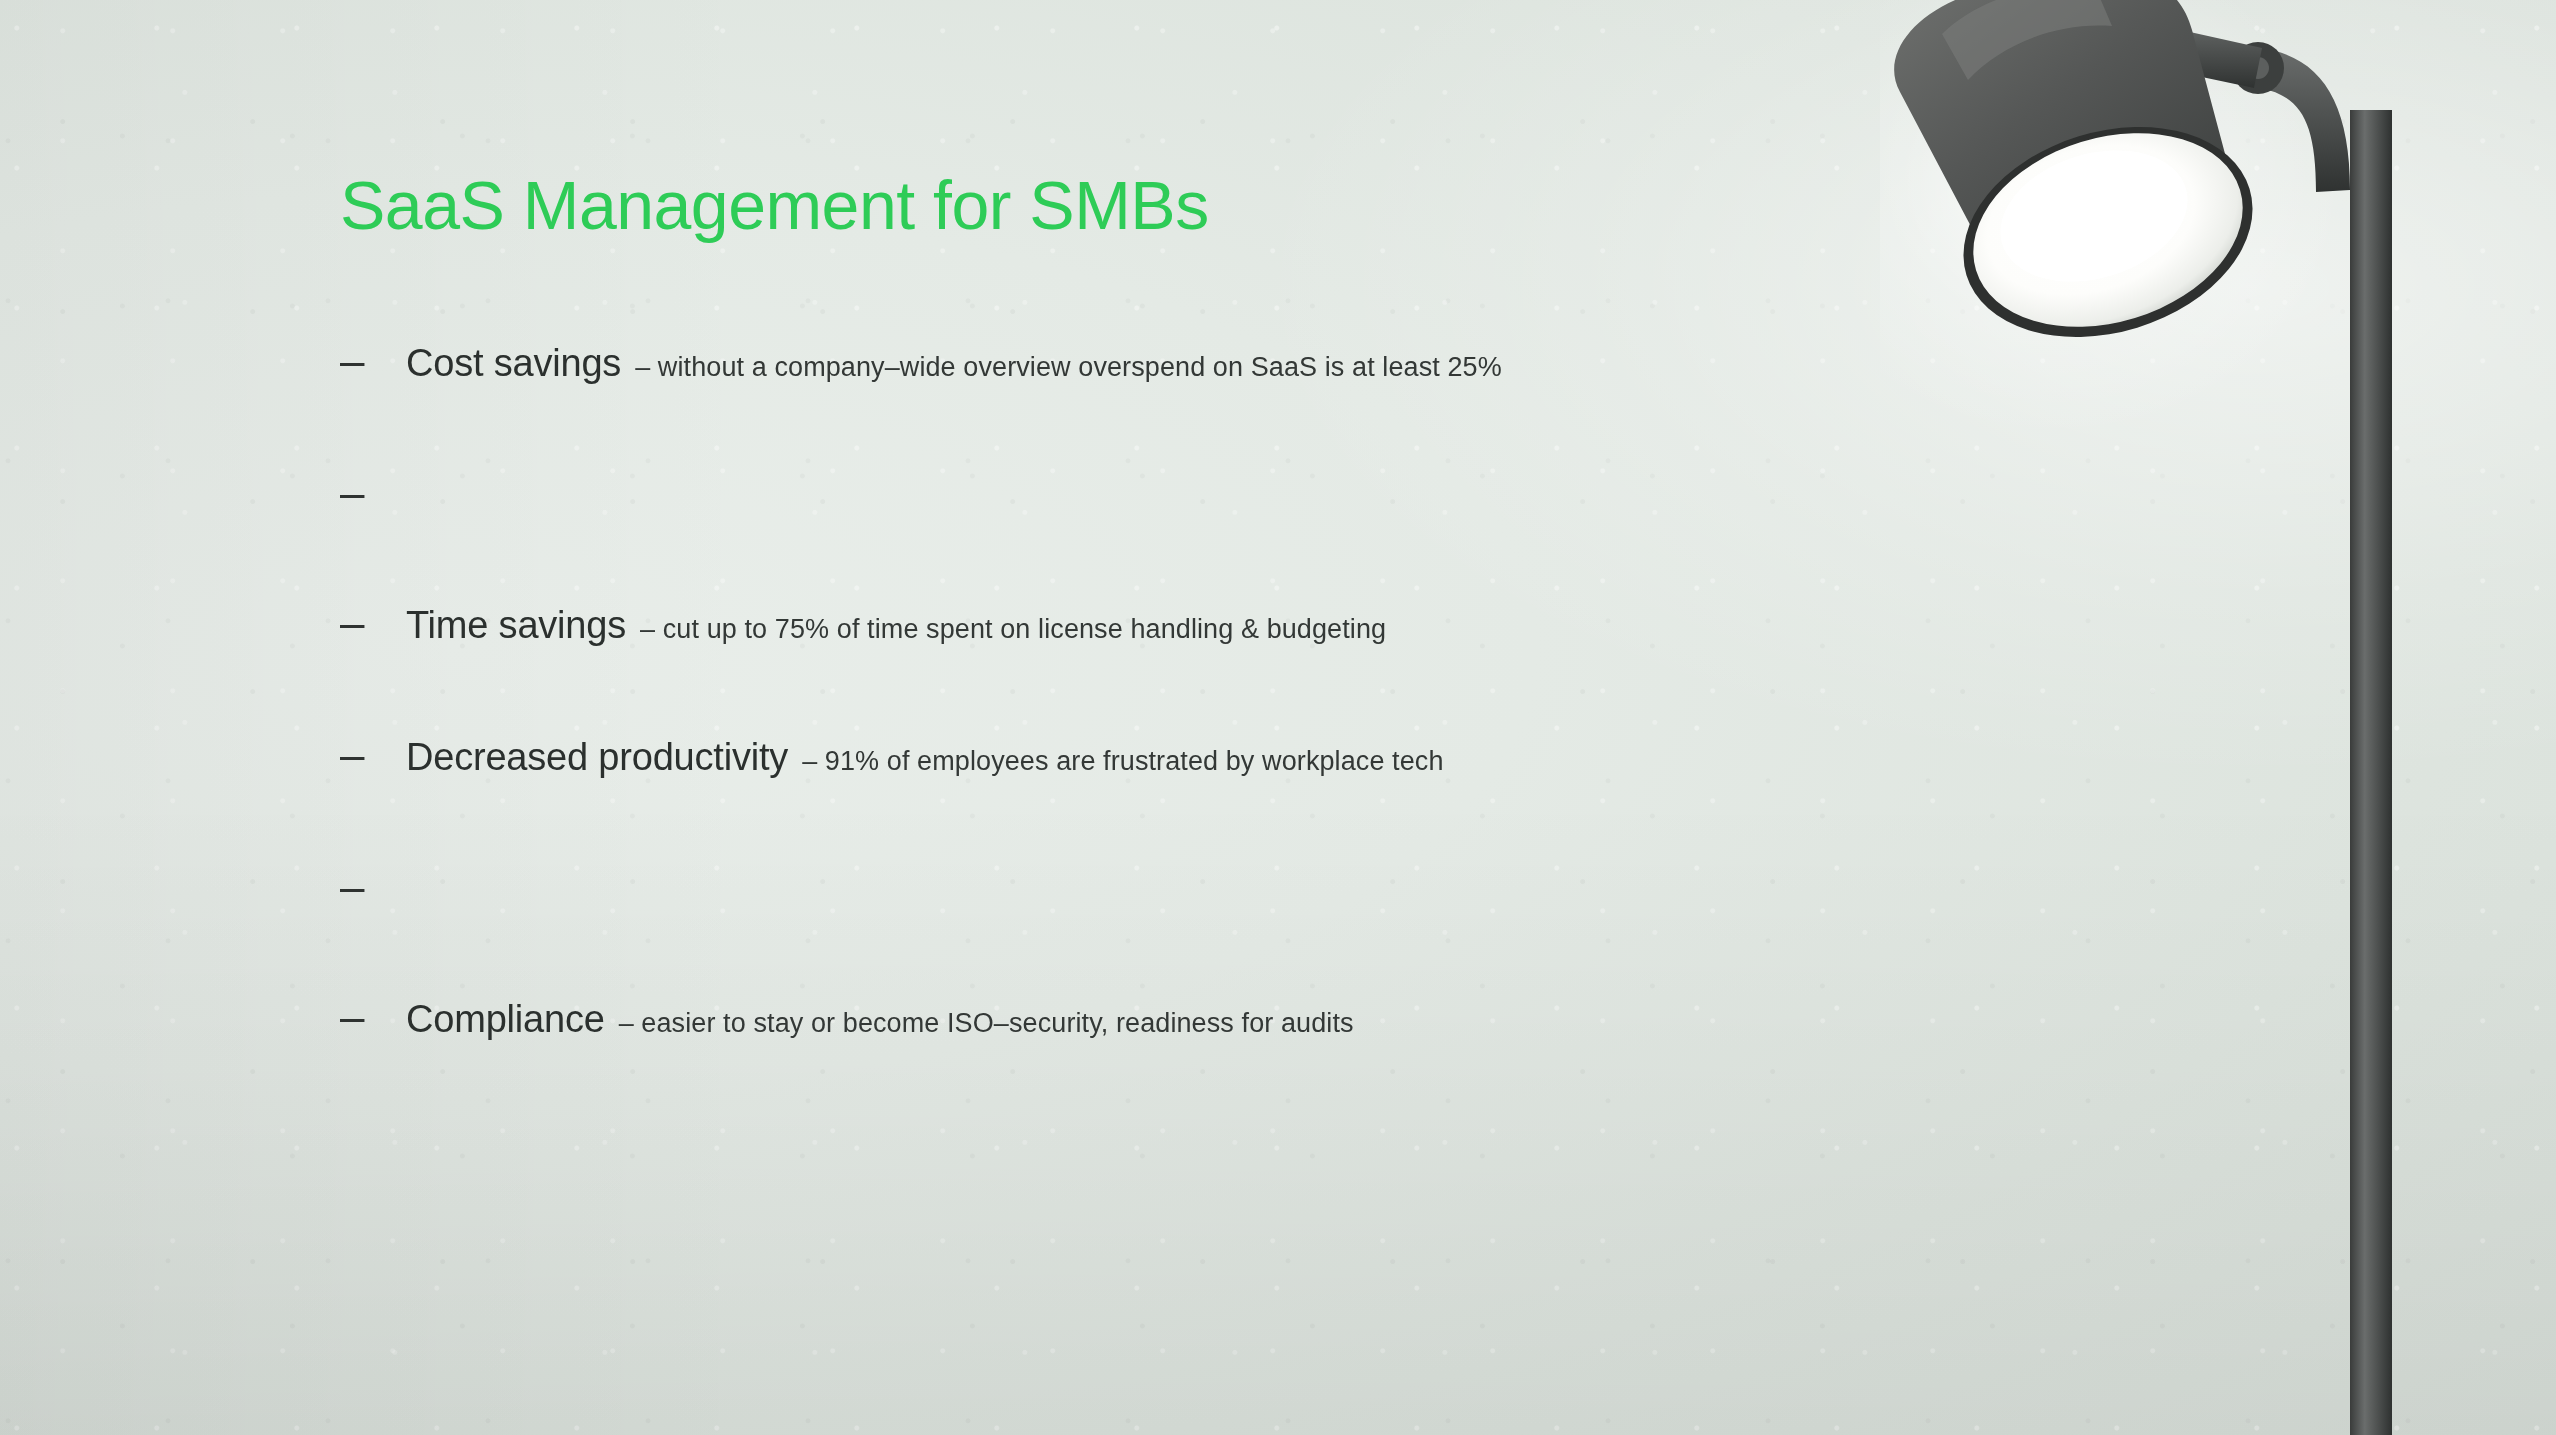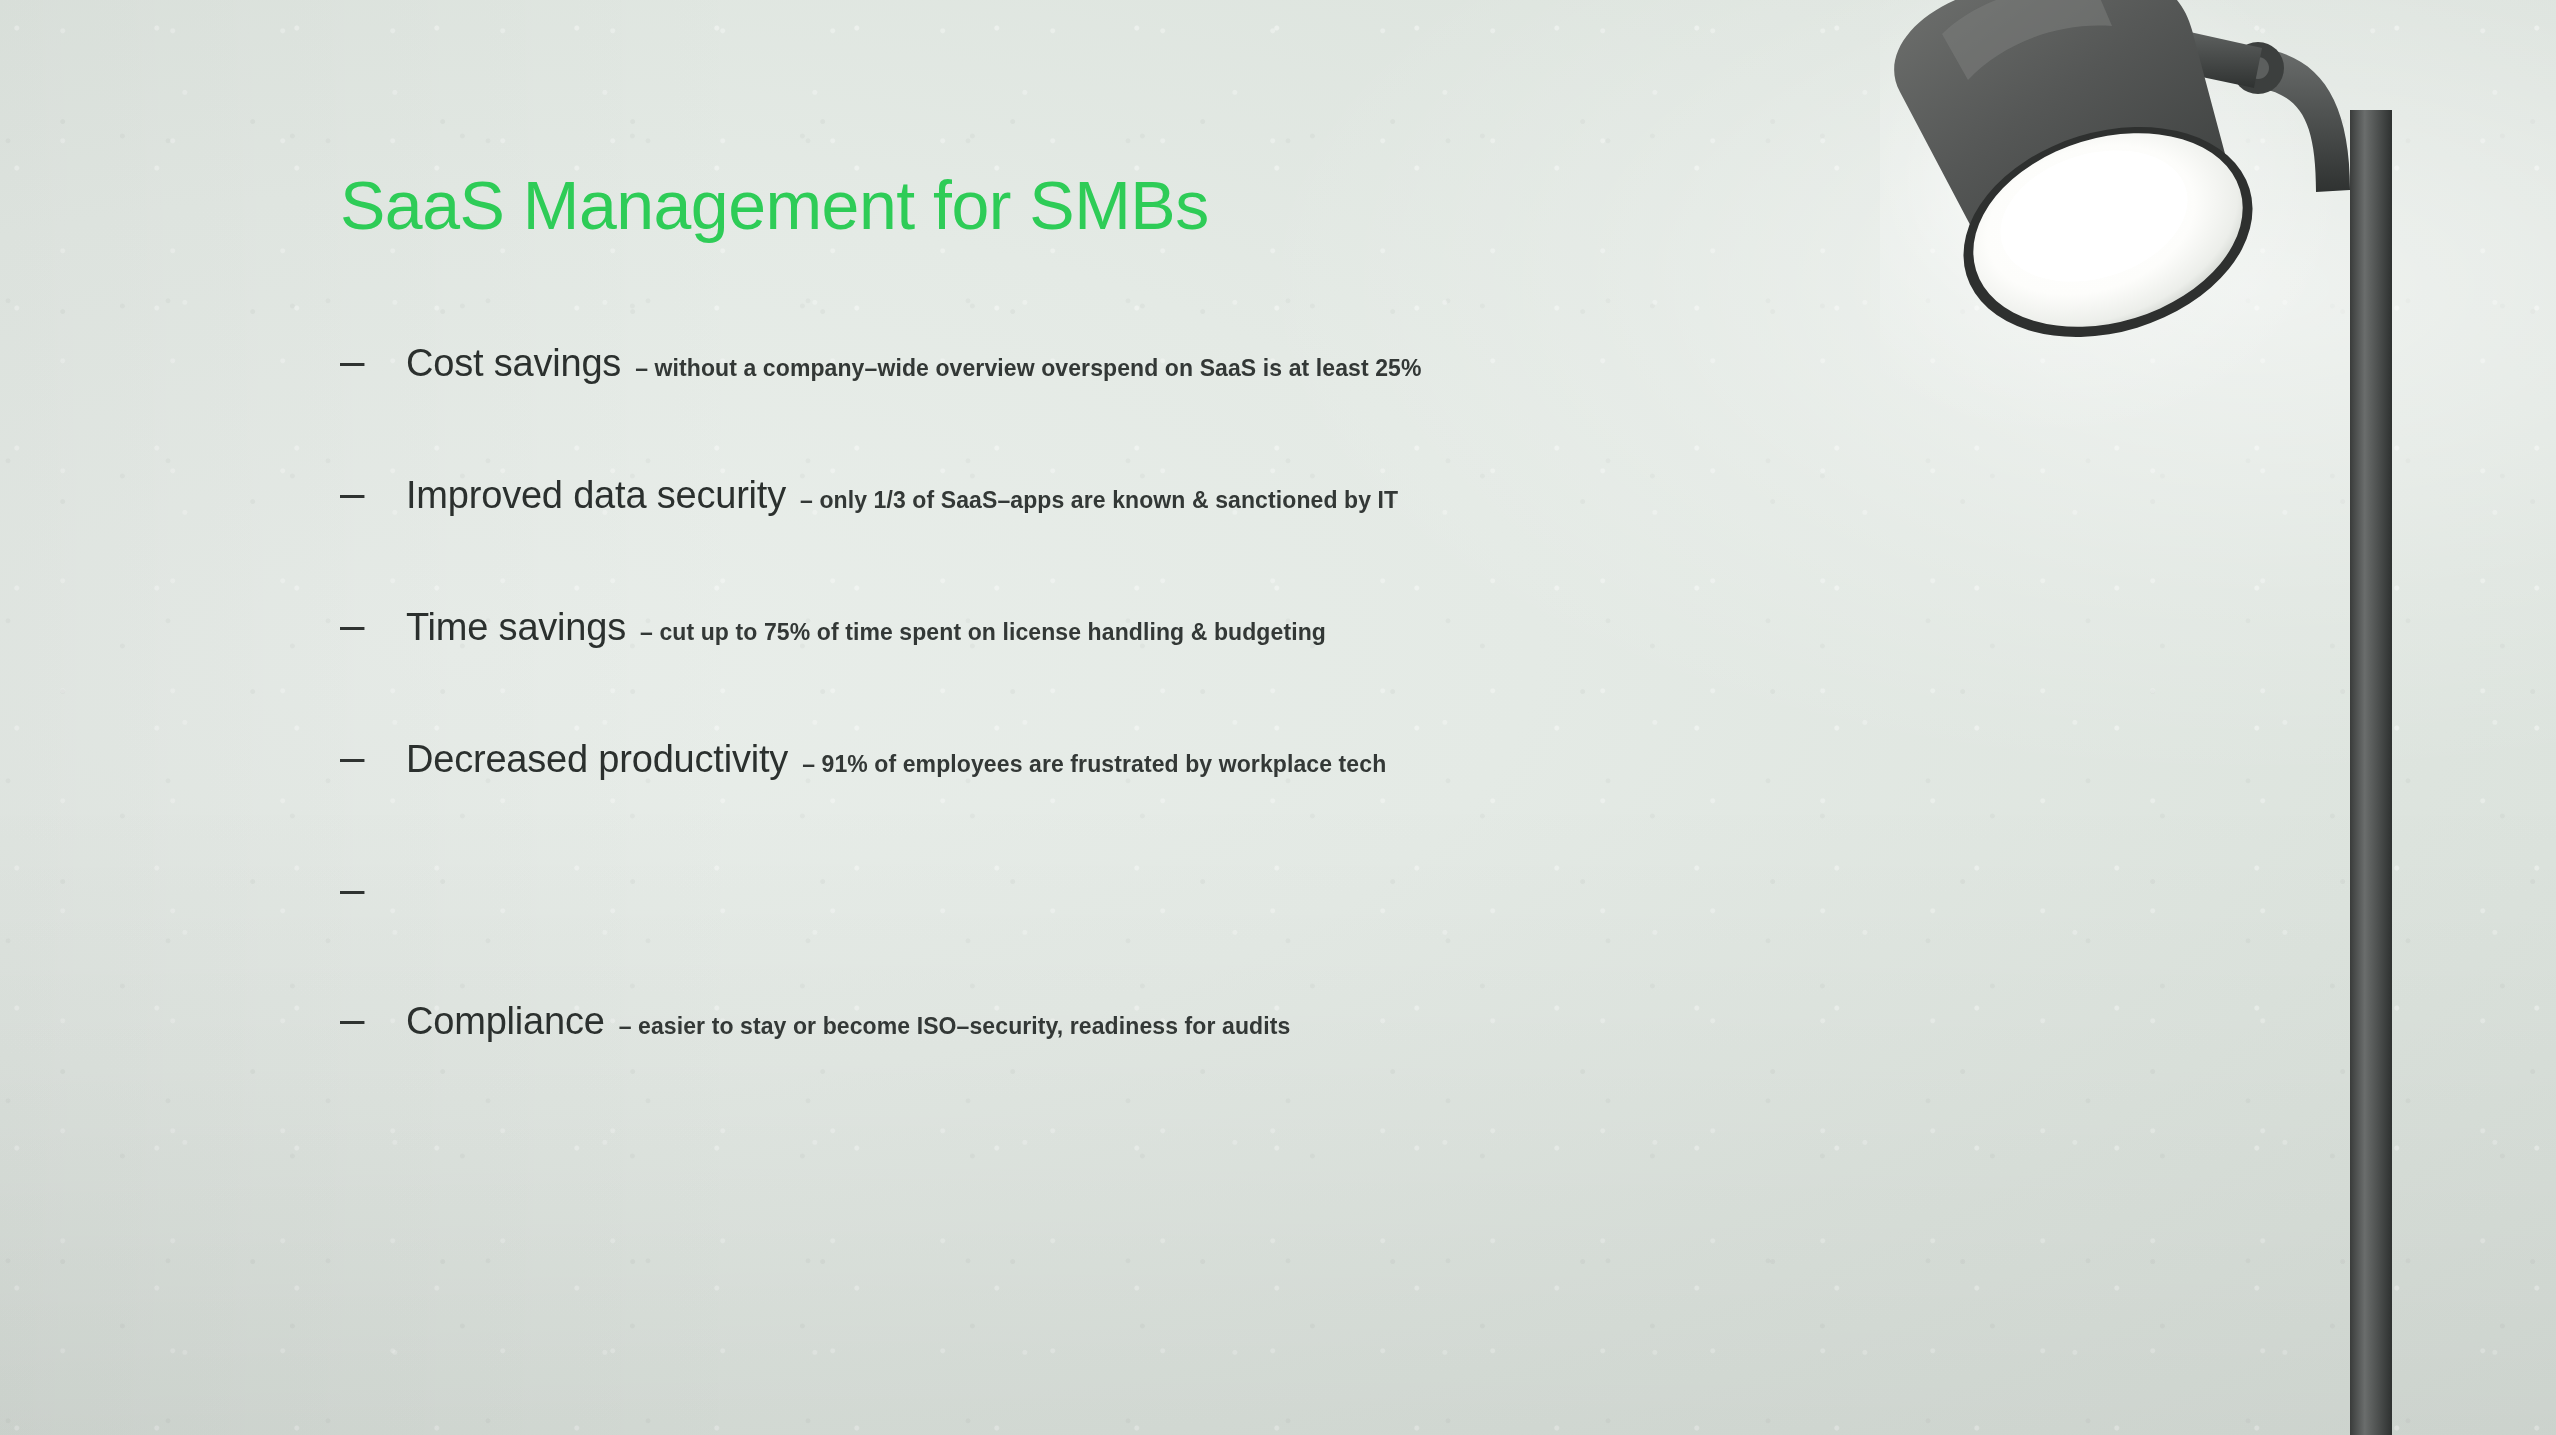--- a/index.html
+++ b/index.html
@@ -88,22 +88,22 @@
     display: block;
   }
   .bullet-main {
     color: #2b302e;
     font-size: 38px;
     font-weight: 300;
     letter-spacing: -0.2px;
   }
   .bullet-sub {
     color: #333836;
-    font-size: 23px;
-    font-weight: 700;
+    font-size: 27px;
+    font-weight: 400;
     letter-spacing: 0.1px;
     margin-left: 14px;
     text-align: right;
   }
 
   
   .lamp {
     position: absolute;
     left: 1880px;
     top: -40px;
@@ -185,23 +185,20 @@
 
     <ul class="bullets">
       <li class="bullet">
         <span class="dash">–</span>
         <span class="bullet-text">
           <span class="bullet-main">Cost savings</span><span class="bullet-sub">– without a company–wide overview overspend on SaaS is at least 25%</span>
         </span>
       </li>
       <li class="bullet">
         <span class="dash">–</span>
-        <span class="bullet-text">
-          <span class="bullet-main">Improved data security</span><span class="bullet-sub">– only 1/3 of SaaS–apps are known &amp; sanctioned by IT</span>
-        </span>
       </li>
       <li class="bullet">
         <span class="dash">–</span>
         <span class="bullet-text">
           <span class="bullet-main">Time savings</span><span class="bullet-sub">– cut up to 75% of time spent on license handling &amp; budgeting</span>
         </span>
       </li>
       <li class="bullet">
         <span class="dash">–</span>
         <span class="bullet-text">

